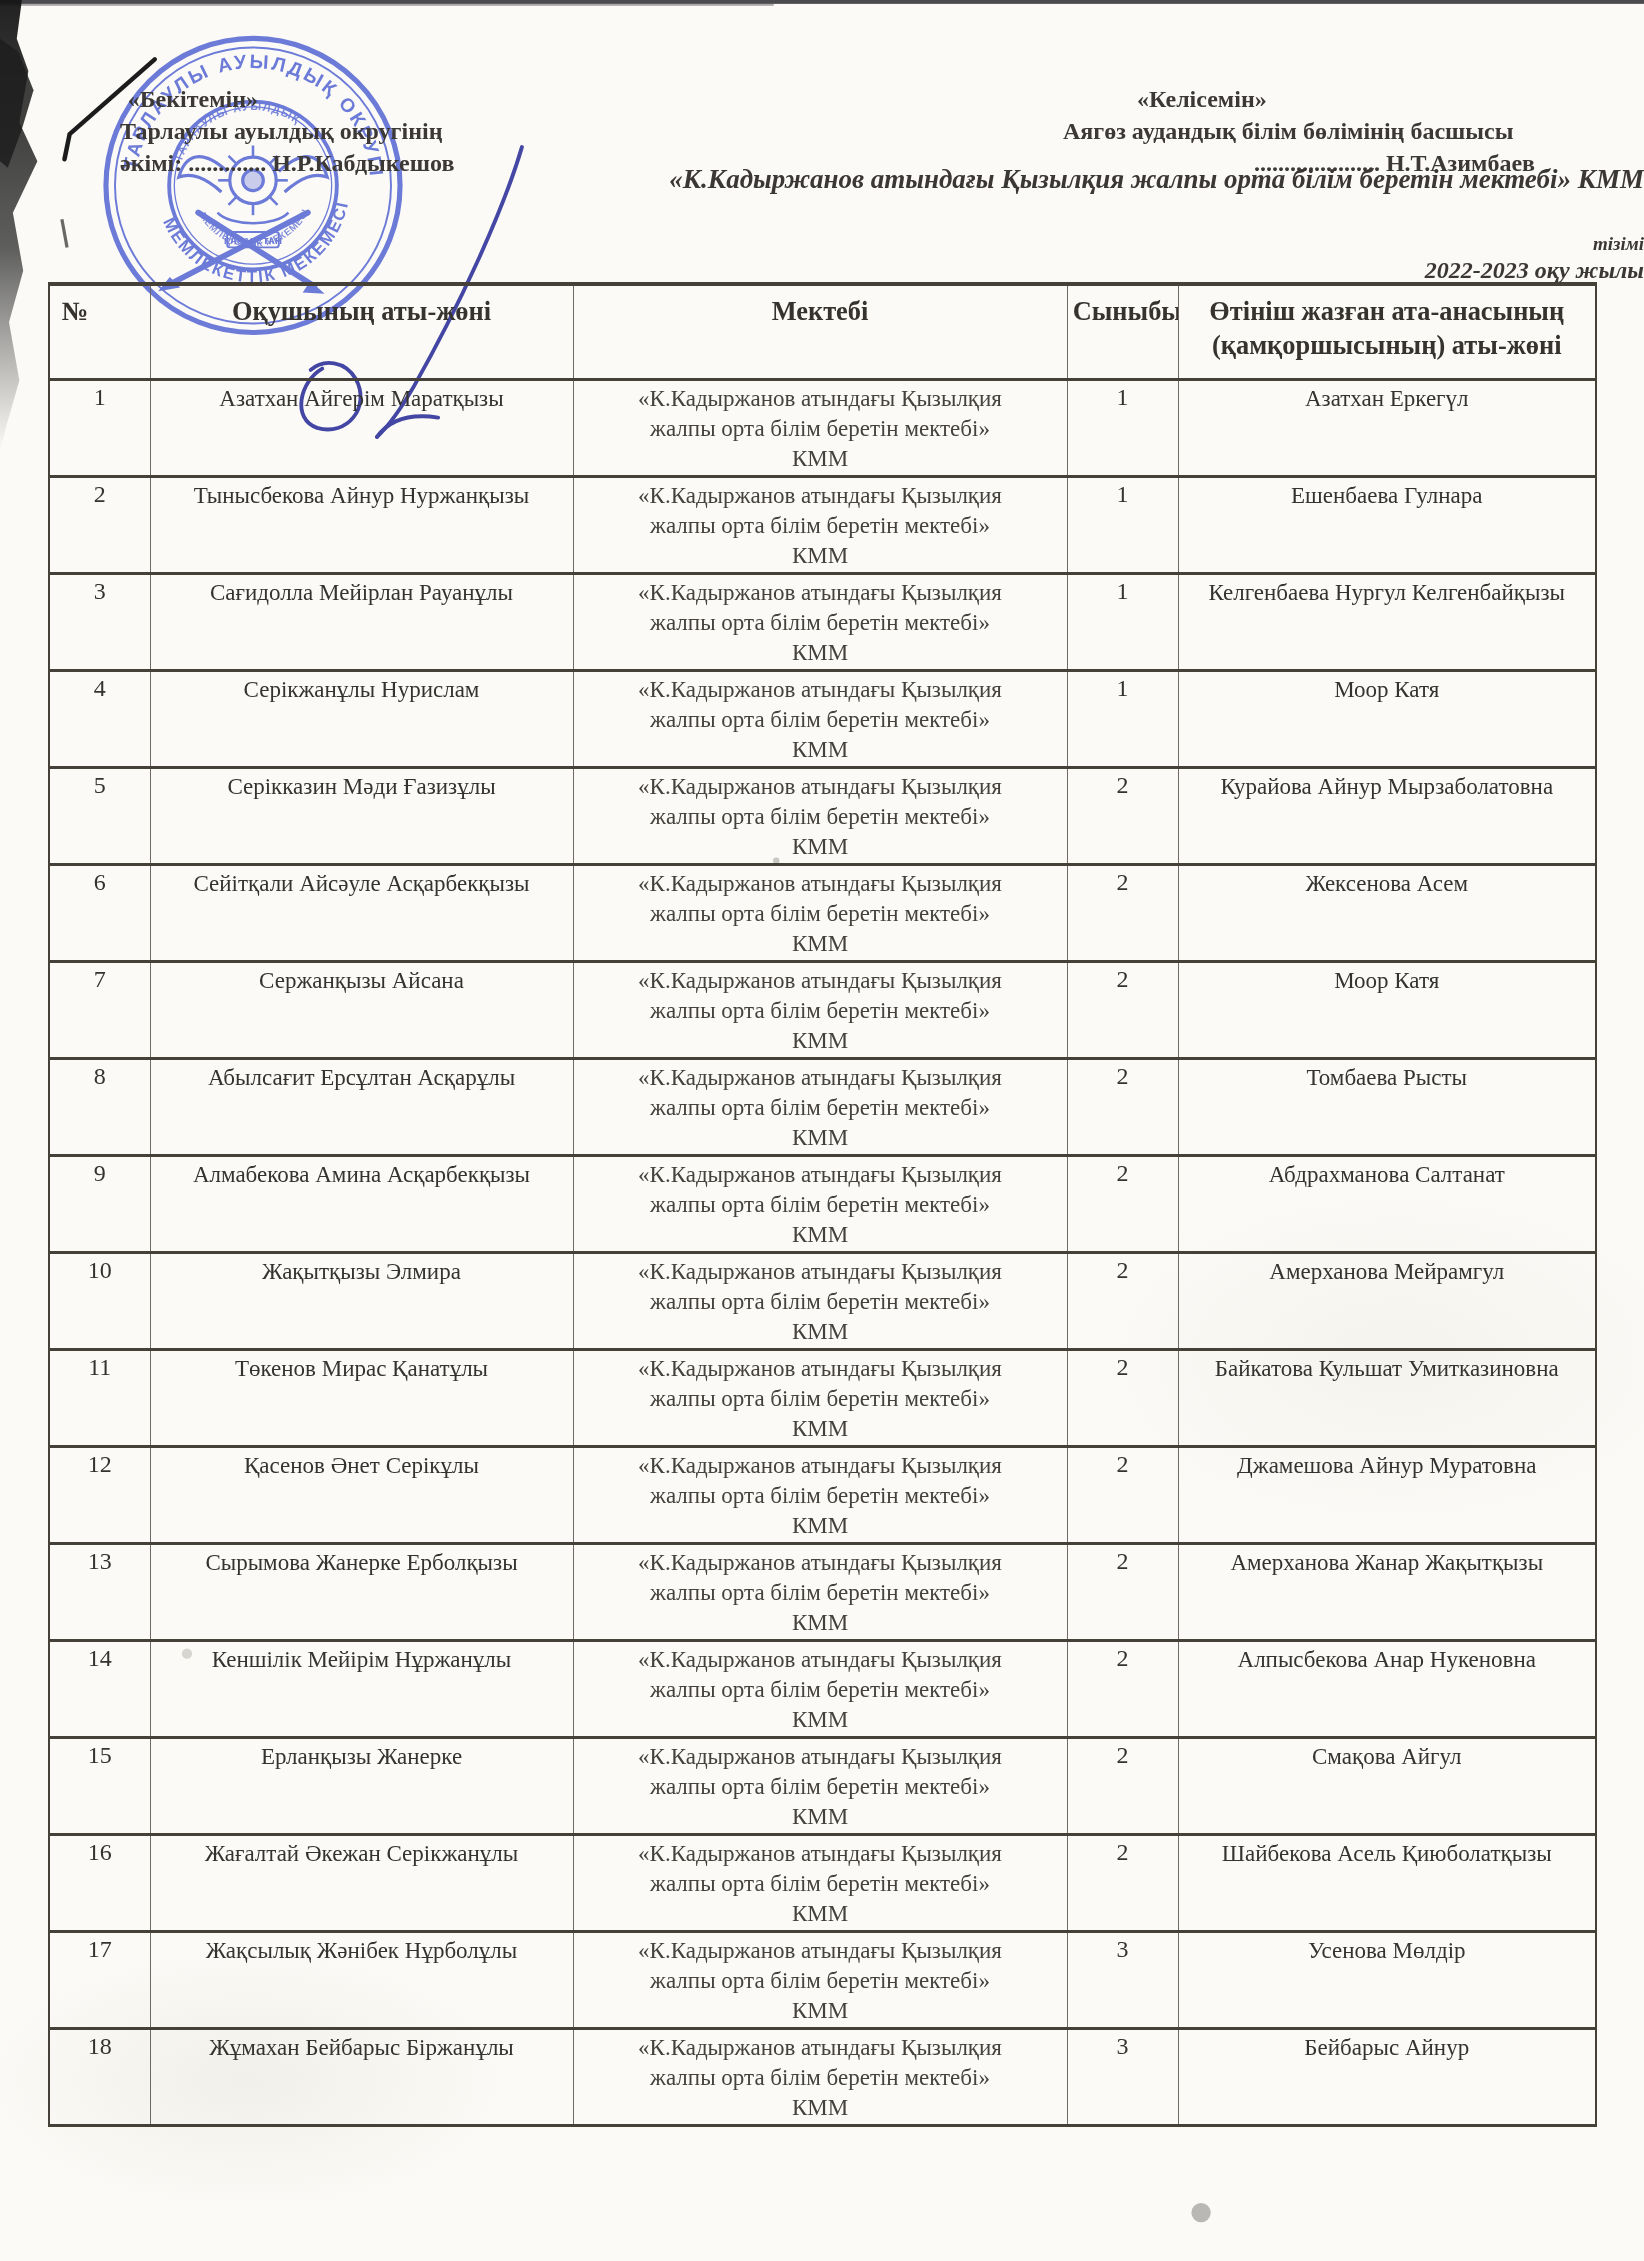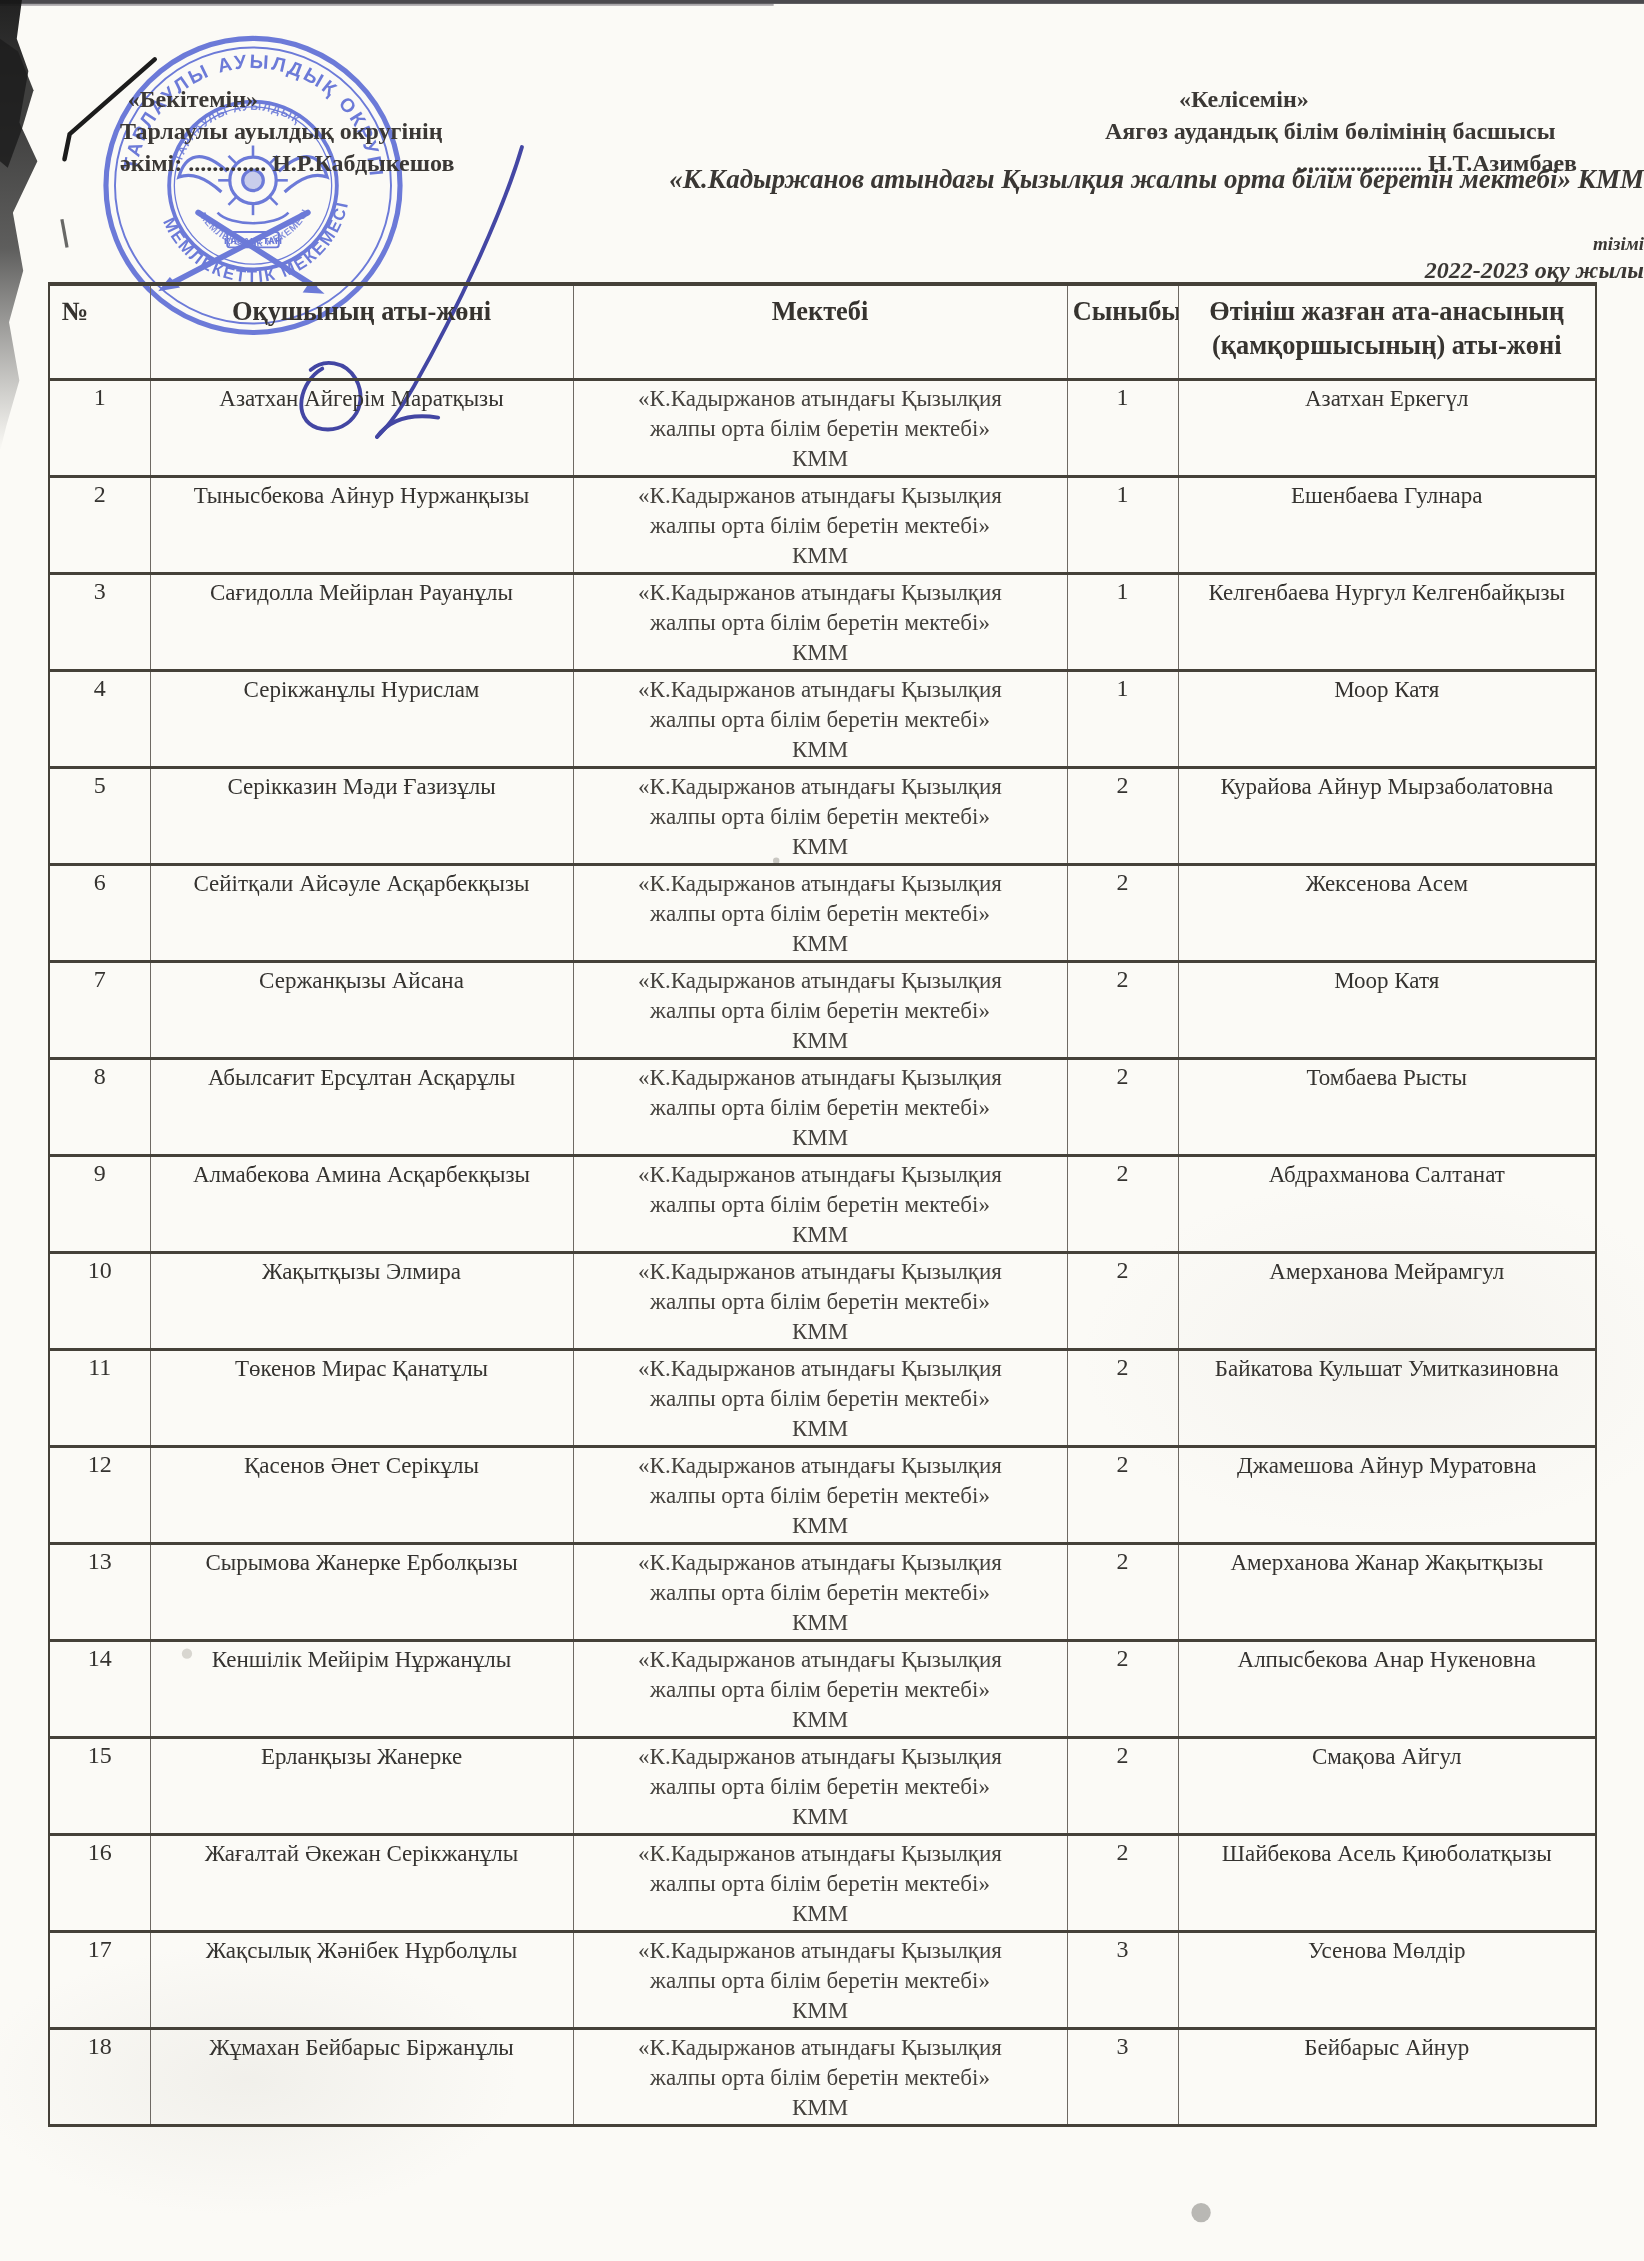--- a/index.html
+++ b/index.html
@@ -18,21 +18,21 @@
   }
   
   .artifacts{position:absolute;inset:0;pointer-events:none;}
   
   .approval{
     position:absolute;font-weight:bold;font-size:24px;line-height:32px;
     color:#3b3835;white-space:nowrap;
   }
   .approval-left{left:120px;top:83px;}
   .approval-left .q{padding-left:7.7px;}
-  .approval-right{left:1105px;top:83px;width:509px;}
+  .approval-right{left:1063px;top:83px;width:509px;}
   .approval-right .q{padding-left:74px;}
   .approval-right .sig{text-align:right;padding-right:37px;}
   
   .title-line{
     position:absolute;left:0;right:0;text-align:right;
     font-weight:bold;font-style:italic;color:#3a3734;
   }
   .t1{top:164px;font-size:27px;}
   .t2{top:201px;font-size:26.4px;}
   .t3{top:233px;font-size:19px;}

